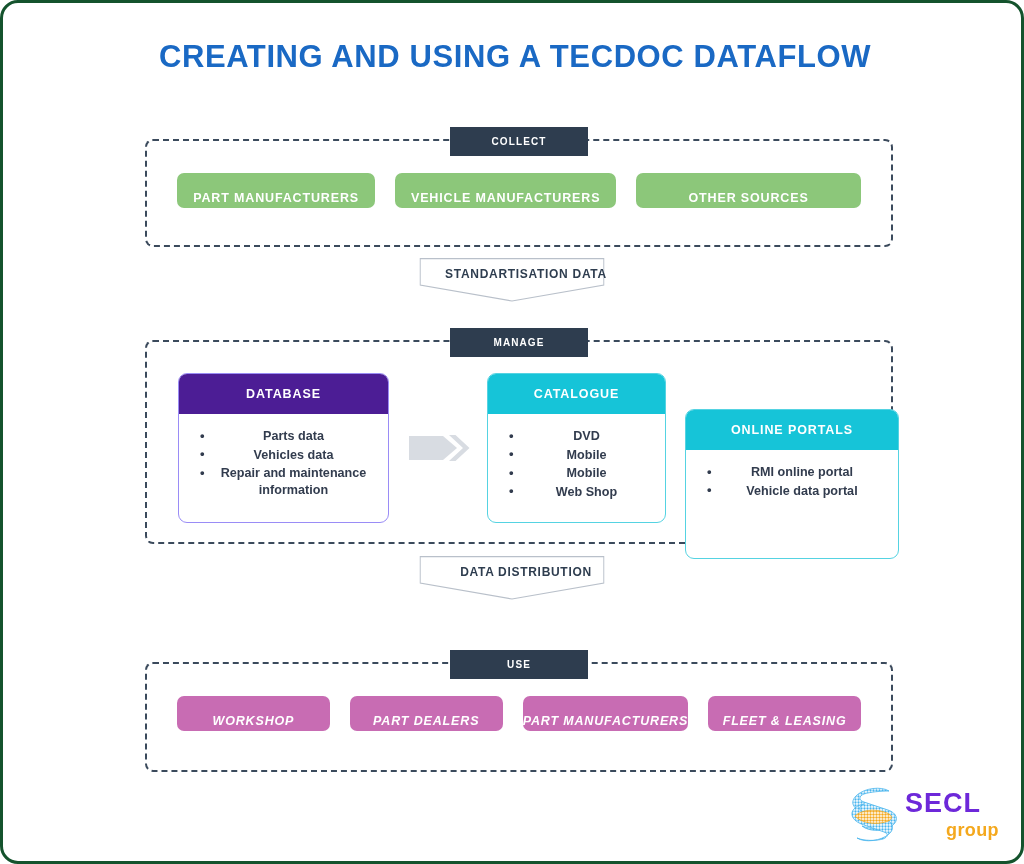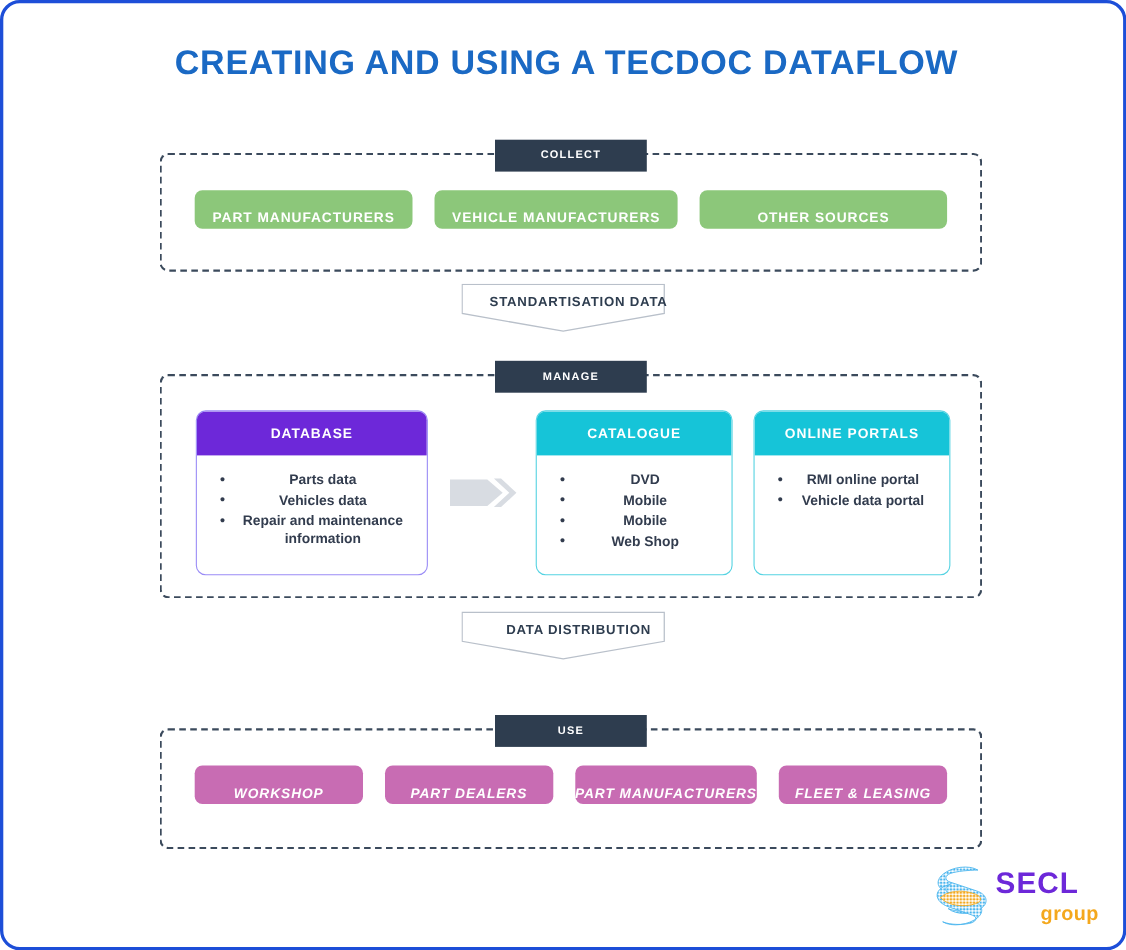--- a/index.html
+++ b/index.html
@@ -13,21 +13,21 @@
     font-family: "Liberation Sans", sans-serif;
     overflow: hidden;
   }
 
   .page {
     position: relative;
     width: 1024px;
     height: 864px;
     box-sizing: border-box;
     background: #ffffff;
-    border: 3px solid #1d4ed8;
+    border: 3px solid #14532d;
     border-radius: 18px;
     overflow: hidden;
   }
 
   
   .title {
     position: absolute;
     left: 0;
     top: 36px;
     width: 1024px;
@@ -169,33 +169,34 @@
     top: -0.5px;
     color: #323c4e;
     font-size: 13px;
   }
 
   #card-database {
     left: 31px;
     width: 211px;
     border: 1px solid #9a8cf6;
   }
-  #card-database .card-head { background: #6d28d9; }
+  #card-database .card-head { background: #4c1d95; }
 
   #card-catalogue {
     left: 340px;
     width: 179px;
     border: 1px solid #55d3e2;
   }
   #card-catalogue .card-head { background: #16c4d8; }
 
   #card-portals {
     left: 538px;
-    width: 179px;
+    width: 214px;
     border: 1px solid #55d3e2;
+    margin-top: 36px;
   }
   #card-portals .card-head { background: #16c4d8; }
 
   
   .flow-arrow {
     position: absolute;
     left: 262px;
     top: 88px;
     width: 62px;
     height: 36px;

